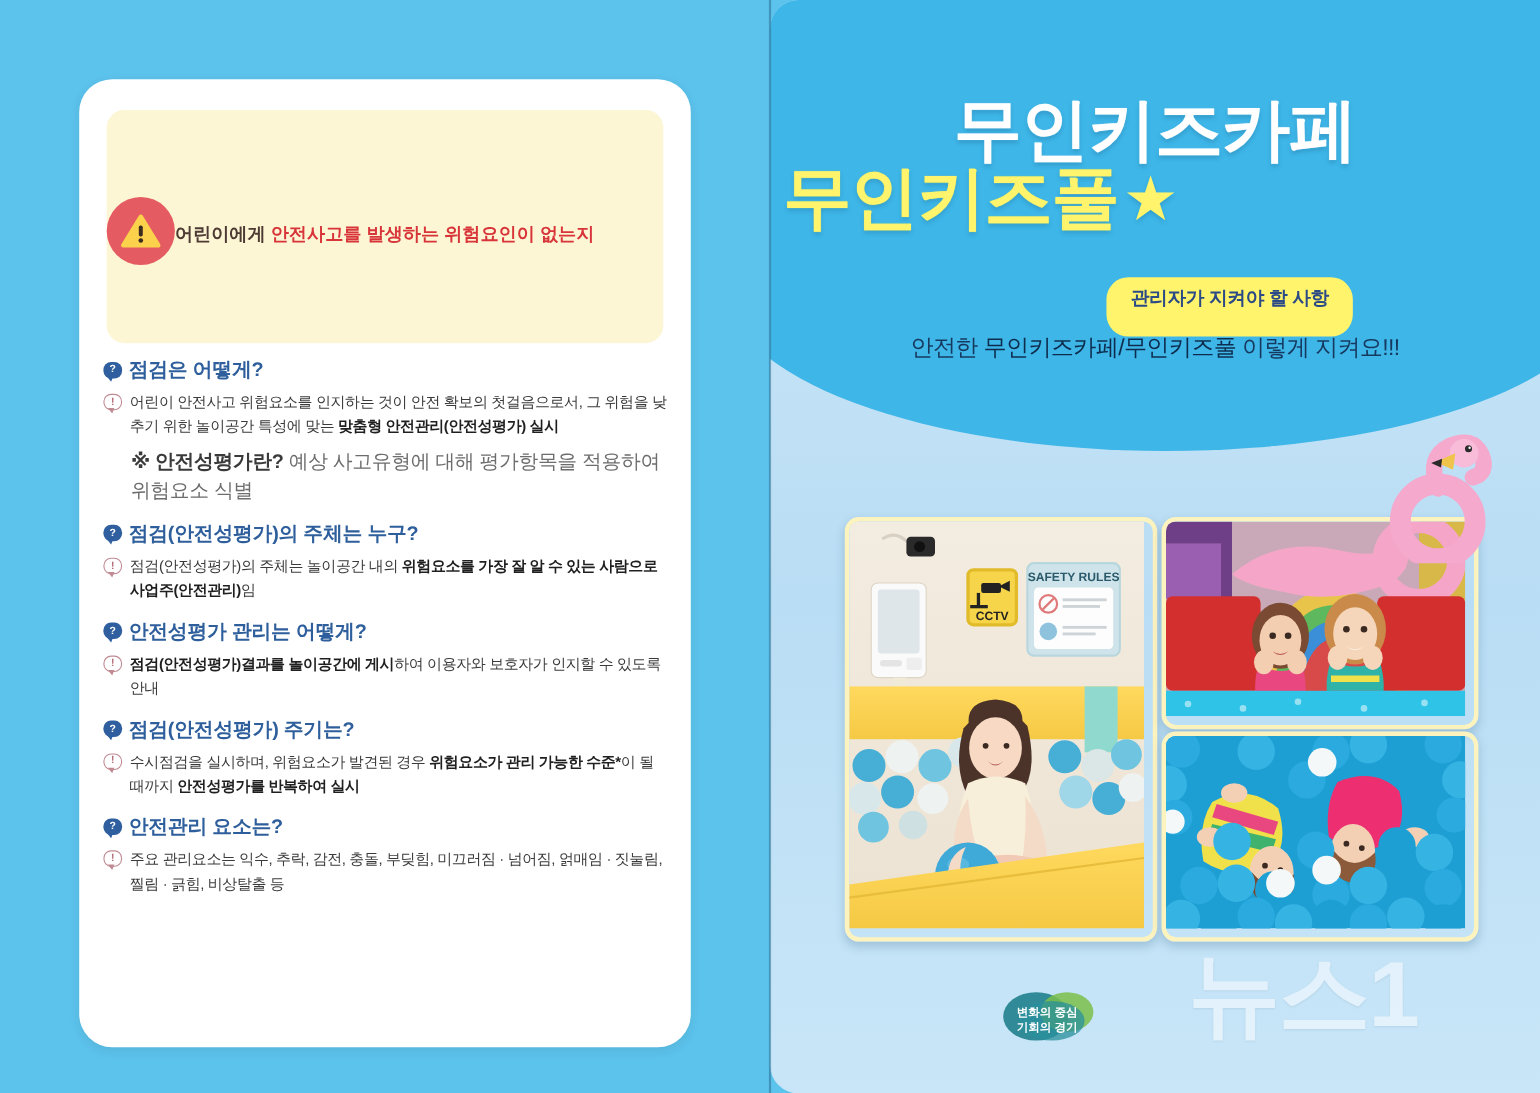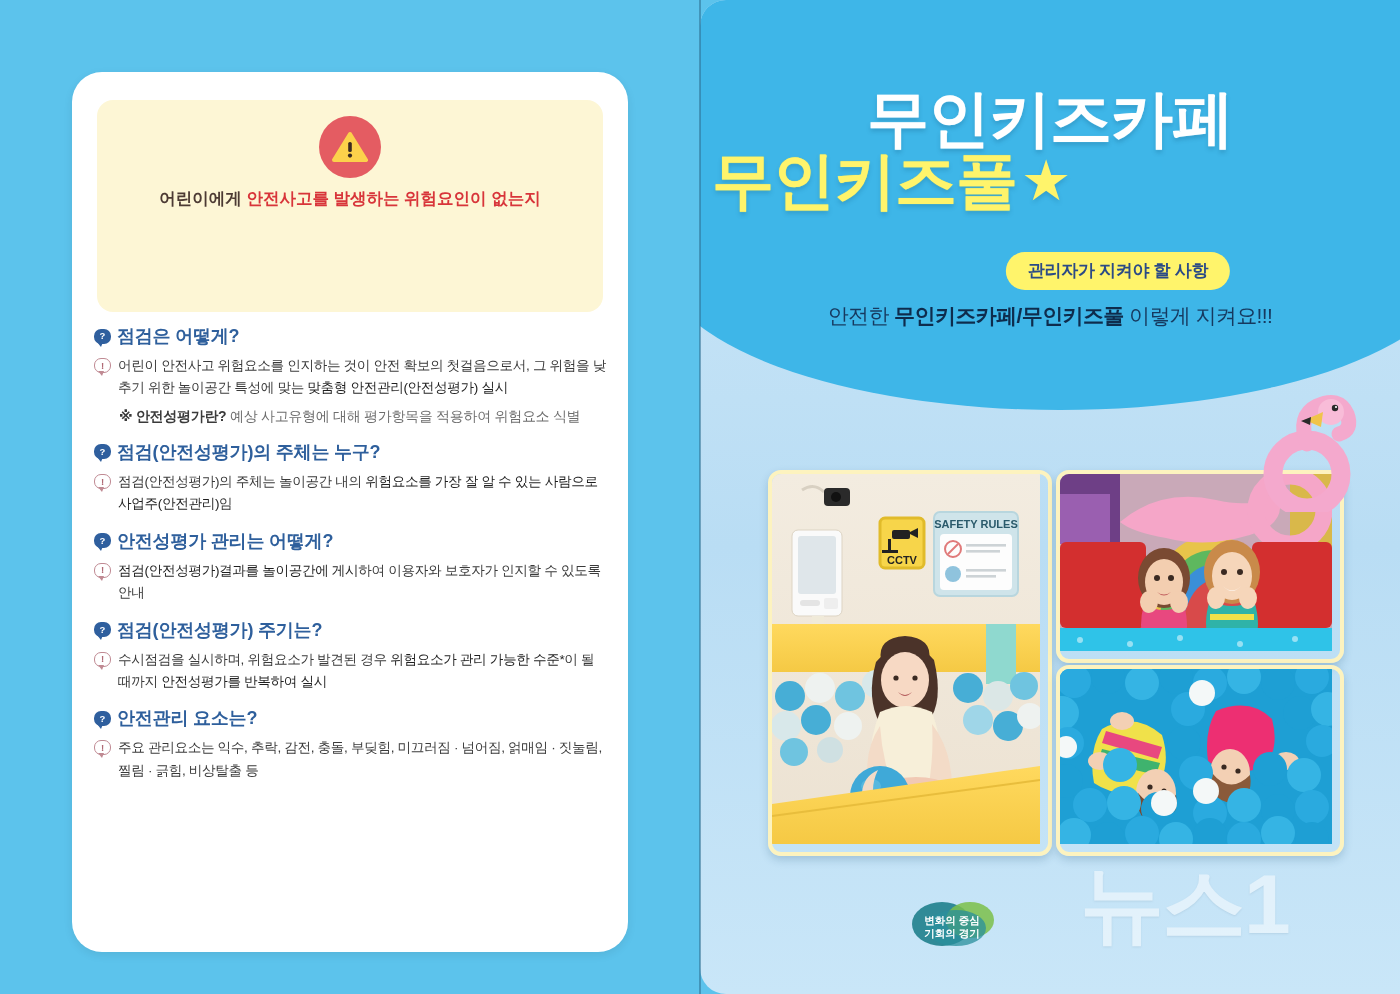--- a/index.html
+++ b/index.html
@@ -20,21 +20,21 @@
     background:#2e6f92;opacity:.55;z-index:40;
   }
   .white-card{
     position:absolute;left:72px;top:72px;width:556px;height:880px;
     background:#ffffff;border-radius:30px;
     box-shadow:0 3px 10px rgba(0,0,0,.08);
   }
   .notice-box{
     position:absolute;left:25px;top:28px;width:506px;height:212px;
     background:#fdf6d5;border-radius:16px;
-    display:flex;flex-direction:column;align-items:center;justify-content:flex-start;
+    display:flex;flex-direction:row;align-items:center;justify-content:flex-start;
     padding-top:16px;box-sizing:border-box;
   }
   .warn-circle{
     width:62px;height:62px;border-radius:50%;
     background:#e45c62;display:flex;align-items:center;justify-content:center;
     margin-bottom:8px;
   }
   .warn-tri{display:block;}
   .notice-lines{text-align:center;line-height:1.52;}
   .notice-line{
@@ -69,23 +69,23 @@
   }
   .a-bubble:after{
     content:"";position:absolute;left:3px;bottom:-4px;
     width:0;height:0;border-left:4px solid transparent;
     border-right:2px solid transparent;border-top:5px solid #c08a93;
   }
   .a-bubble span{font-size:9.5px;font-weight:bold;color:#b06b76;line-height:1;}
   .a-text{
     font-size:13.6px;color:#3a3a3a;line-height:1.65;letter-spacing:-.35px;
   }
-  .a-text b{font-weight:normal;color:#1f1f1f;}
+  .a-text b{font-weight:bold;color:#1f1f1f;}
   .note-text{
-    font-size:14px;color:#6d6d6d;letter-spacing:-.3px;
+    font-size:18px;color:#6d6d6d;letter-spacing:-.3px;
     margin-top:6px;margin-left:25px;line-height:1.5;
   }
   .note-text b{color:#3a3a3a;font-weight:bold;}
   .note-star{
     font-size:11.8px;color:#4a4a4a;letter-spacing:-.3px;
     margin-top:6px;margin-left:32px;font-weight:bold;line-height:1.5;
   }
 
   
   .right-page{
@@ -113,28 +113,28 @@
     font-size:62px;font-weight:bold;color:#fff46b;letter-spacing:-1px;line-height:1;
     text-shadow:0 0 1px #d7e46b,0 3px 4px rgba(20,90,130,.25);
   }
   .star{
     font-size:56px;color:#fff46b;line-height:1;
     text-shadow:0 3px 4px rgba(20,90,130,.25);
   }
   .badge{
     position:absolute;left:50%;top:252px;transform:translateX(-50%);
     background:#fff46b;color:#2b4a86;font-weight:bold;font-size:17px;
-    padding:7px 22px 8px;border-radius:20px;white-space:nowrap;z-index:6;
+    padding:7px 22px 24px;border-radius:20px;white-space:nowrap;z-index:6;
     letter-spacing:-.3px;
   }
   .subtitle{
     position:absolute;left:0;top:302px;width:700px;text-align:center;z-index:6;
     font-size:21px;color:#16395f;letter-spacing:-.6px;white-space:nowrap;
   }
-  .subtitle b{font-weight:bold;color:#0e2c4d;}
+  .subtitle b{font-weight:normal;color:#0e2c4d;}
 
   
   .photo{
     position:absolute;border:4px solid #fdf3bf;border-radius:13px;overflow:hidden;
     box-shadow:0 4px 9px rgba(30,80,120,.22);
   }
   .ph-left{left:68px;top:470px;width:276px;height:378px;}
   .ph-tr{left:356px;top:470px;width:280px;height:185px;}
   .ph-br{left:356px;top:665px;width:280px;height:183px;}
 

